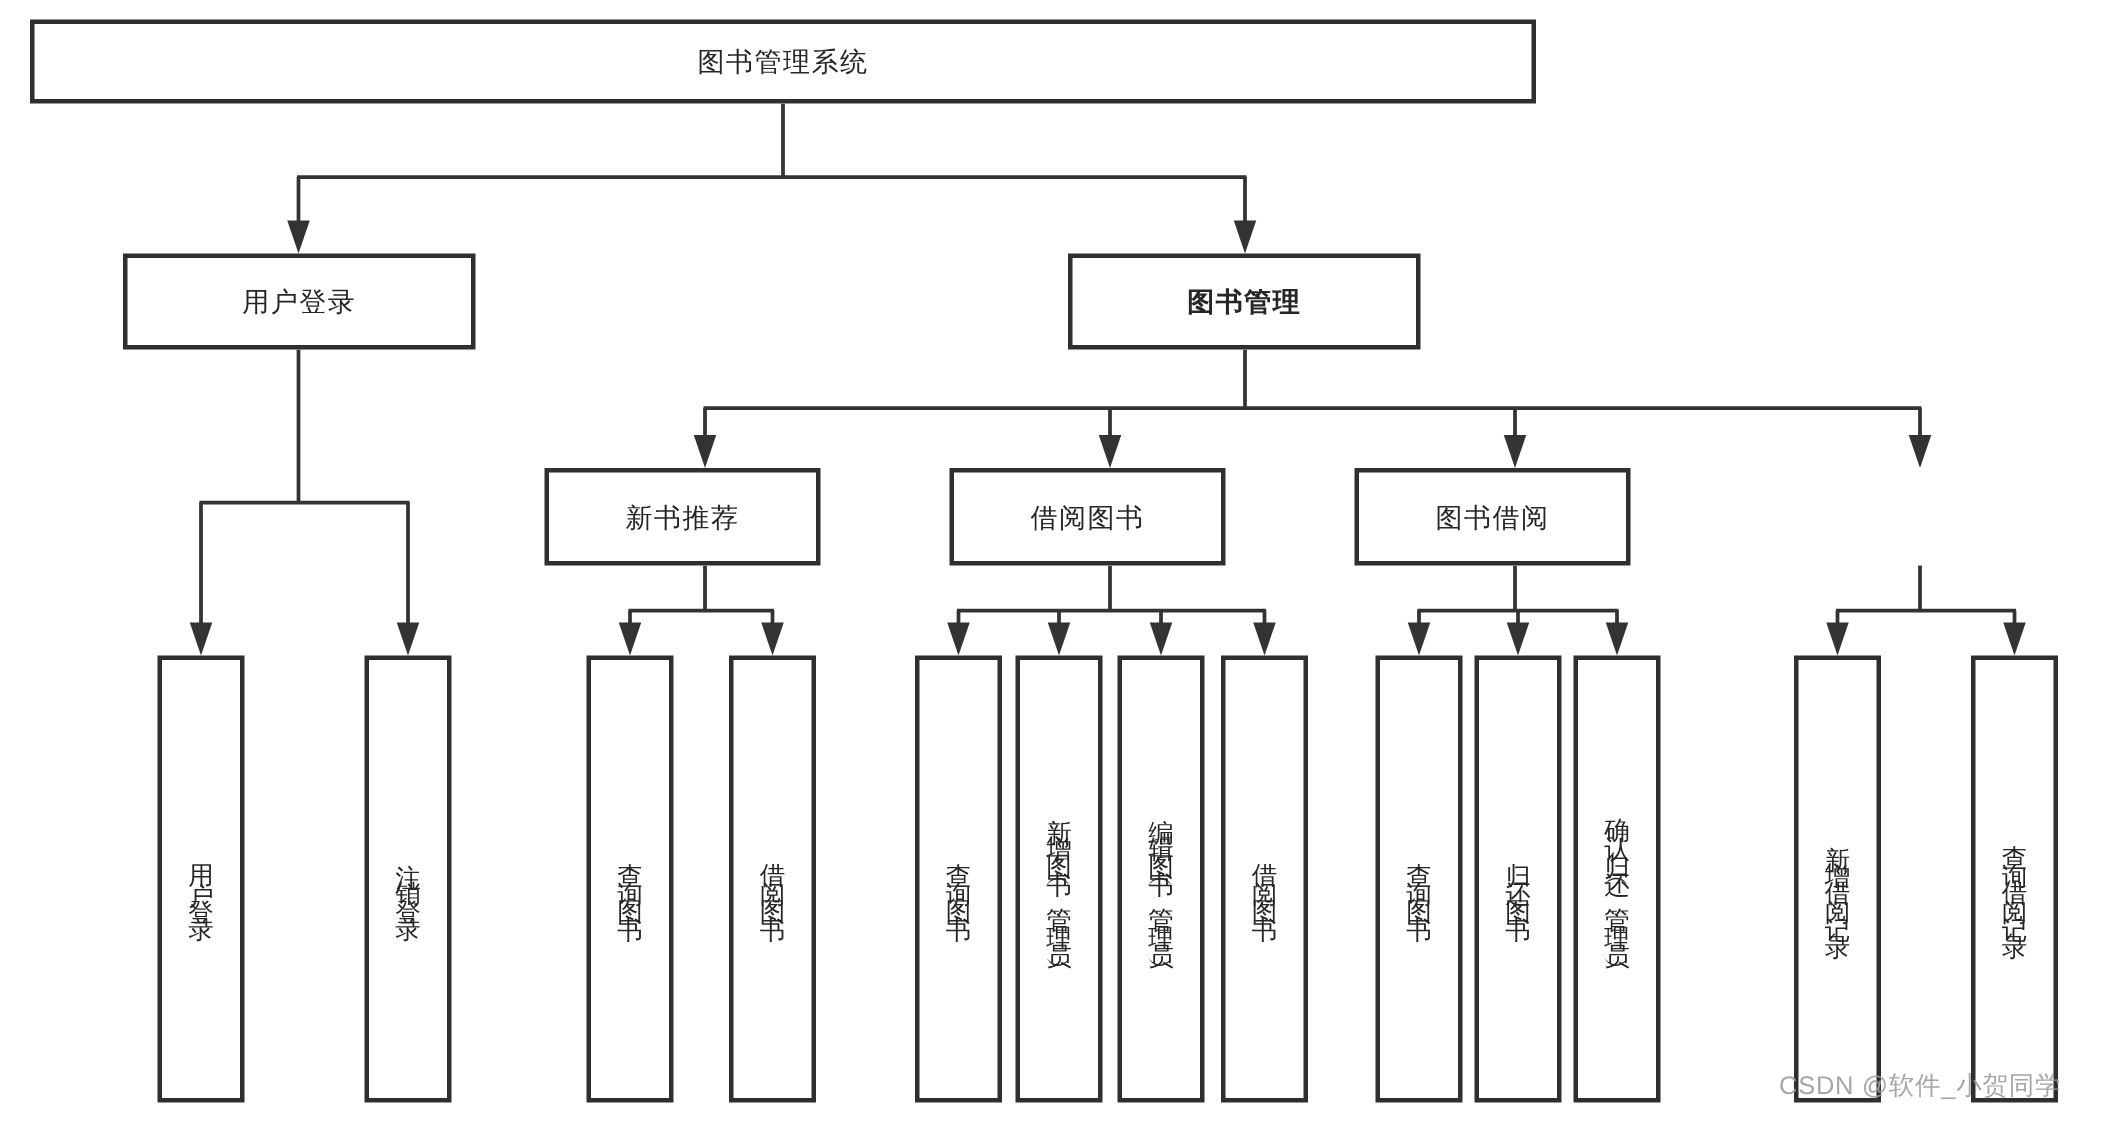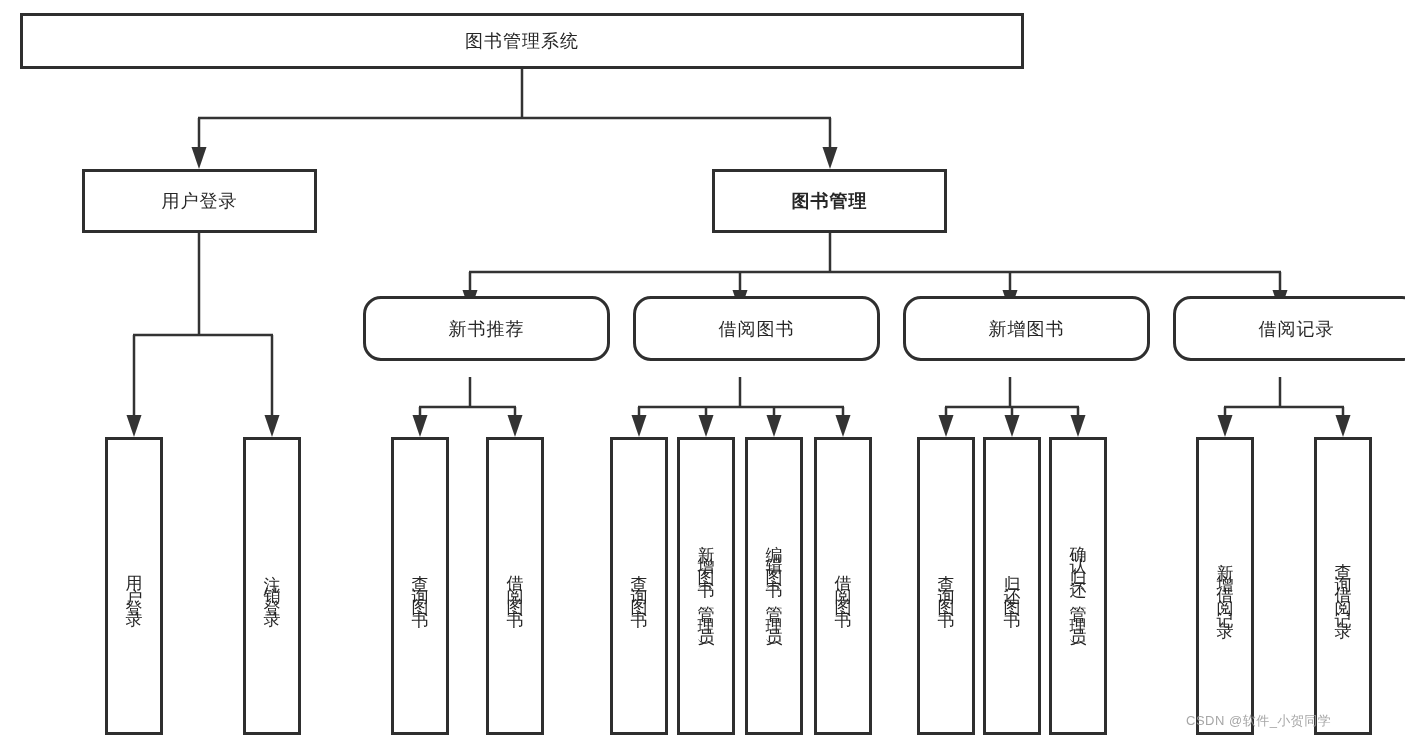--- a/index.html
+++ b/index.html
@@ -46,21 +46,21 @@
     letter-spacing: 12px;
     line-height: 1;
     white-space: nowrap;
   }
   
   #n-root  { left: 20px;  top: 13px;  width: 1004px; height: 56px; }
   
   #n-login { left: 82px;  top: 169px; width: 235px;  height: 64px; }
   #n-mgmt  { left: 712px; top: 169px; width: 235px;  height: 64px; font-weight: bold; }
   
-  .lvl3    { top: 296px; width: 247px; height: 65px; border-radius: 18px; }
+  .lvl3    { top: 312px; width: 184px; height: 65px; }
   #n-rec   { left: 363px; }
   #n-bor   { left: 633px; }
   #n-cur   { left: 903px; }
   #n-hist  { left: 1173px; }
   
   #lf-0 { left: 105px; }
   #lf-1 { left: 243px; }
   #lf-2 { left: 391px; }
   #lf-3 { left: 486px; }
   #lf-4 { left: 610px; }
@@ -69,21 +69,21 @@
   #lf-7 { left: 814px; }
   #lf-8 { left: 917px; }
   #lf-9 { left: 983px; }
   #lf-10 { left: 1049px; }
   #lf-11 { left: 1196px; }
   #lf-12 { left: 1314px; }
   #watermark {
     position: absolute;
     left: 1186px;
     top: 712px;
-    font-size: 13px;
+    font-size: 17px;
     color: rgba(158, 158, 158, 0.92);
     white-space: nowrap;
     z-index: 5;
     letter-spacing: 0.5px;
   }
 </style>
 </head>
 <body>
 
 <div id="canvas">
@@ -154,24 +154,21 @@
     <span>图书管理</span>
   </div>
 
   <div class="box h lvl3" id="n-rec">
     <span>新书推荐</span>
   </div>
   <div class="box h lvl3" id="n-bor">
     <span>借阅图书</span>
   </div>
   <div class="box h lvl3" id="n-cur">
-    <span>新增图书</span>
-  </div>
-  <div class="box h lvl3" id="n-hist">
-    <span>借阅记录</span>
+    <span>图书借阅</span>
   </div>
 
   <div class="box v" id="lf-0">
     <span class="vtext">用户登录</span>
   </div>
   <div class="box v" id="lf-1">
     <span class="vtext">注销登录</span>
   </div>
   <div class="box v" id="lf-2">
     <span class="vtext">查询图书</span>

